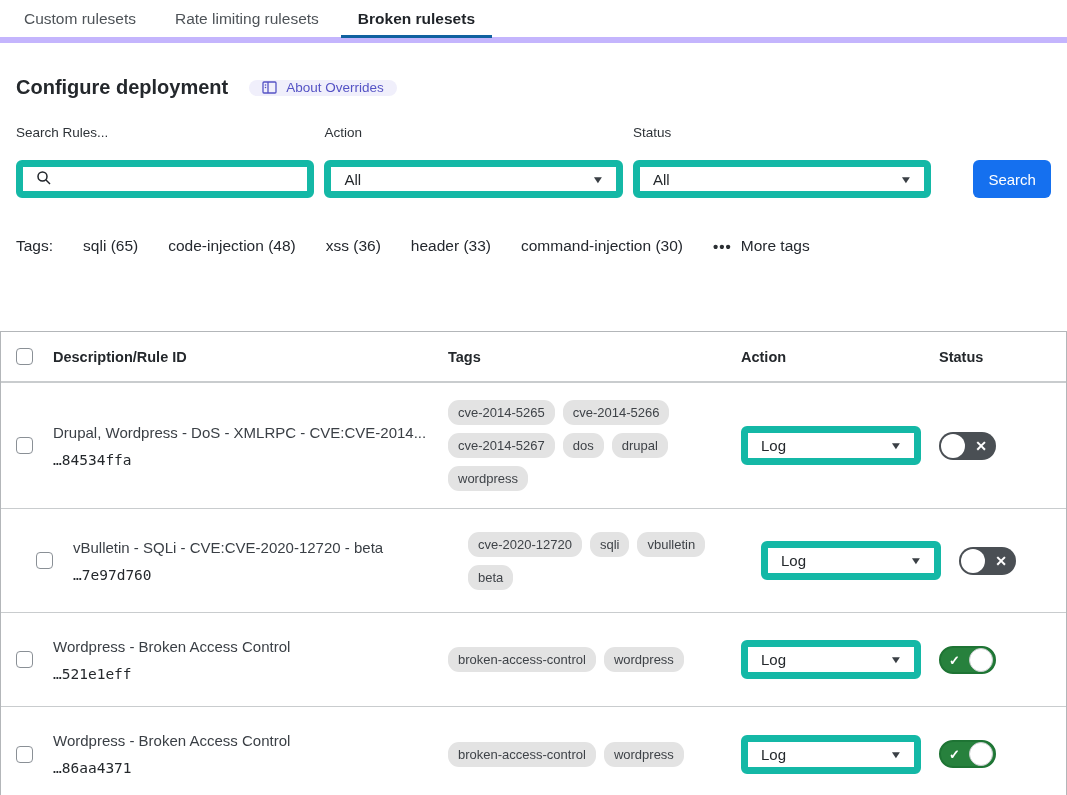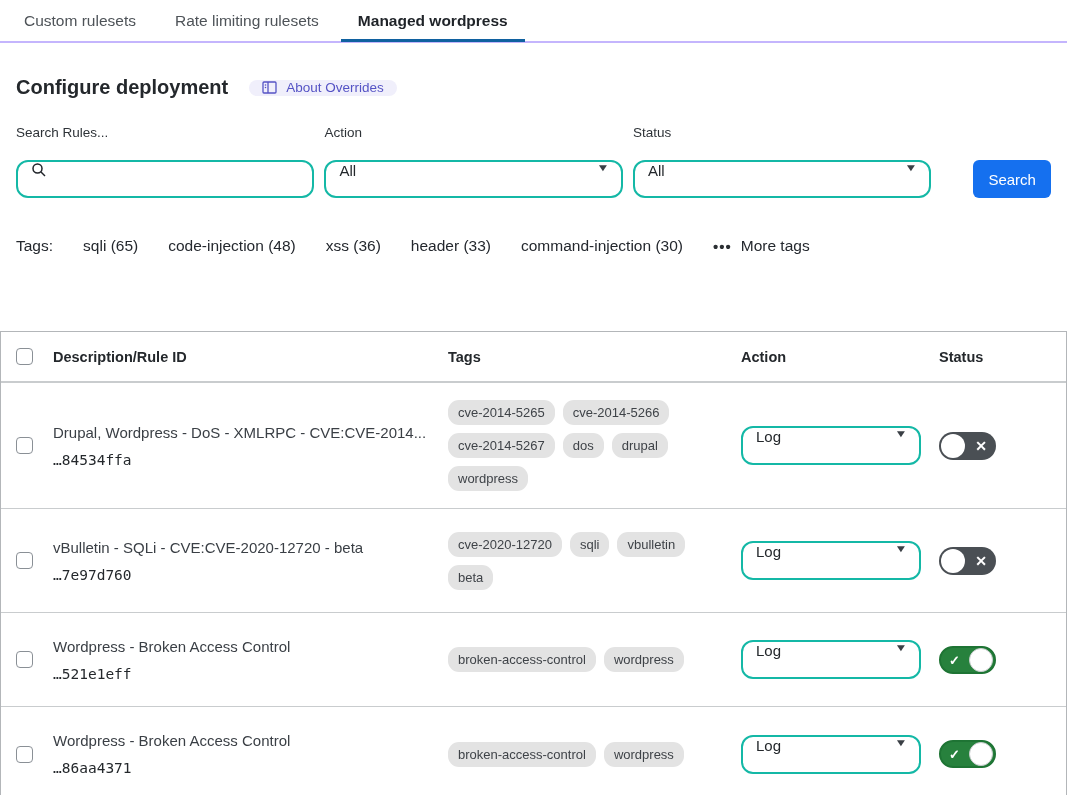--- a/index.html
+++ b/index.html
@@ -1,43 +1,43 @@
 <!DOCTYPE html>
 <html style="--accent_blue: #1570ef; --tab_underline: #1061a0; --toggle_on: #27813d; --toggle_off: #4a4f54; --badge_bg: #f0effb; --badge_text: #5553c5; --pill_bg: #e3e3e3;"><head>
 <meta charset="utf-8">
 <style>
   * { box-sizing: border-box; margin: 0; padding: 0; }
   html, body { width: 1067px; background: #fff; font-family: "Liberation Sans", sans-serif; color: #33383d; }
   body { height: 795px; overflow: hidden; }
 
   
   .tabbar { display: flex; align-items: stretch; height: 43px; padding-left: 7px; gap: 5px;
-            border-bottom: 2px solid #c4b5fd; }
+            border-bottom: 6px solid #c4b5fd; }
   .tab { position: relative; display: flex; align-items: center; padding: 0 17px;
          font-size: 15.5px; color: #4e5358; cursor: pointer; white-space: nowrap; }
   .tab.active { color: #1f2328; font-weight: bold; }
   .tab.active::after { content: ""; position: absolute; left: 0; right: 0; bottom: -1px; height: 3px;
                        background: var(--tab_underline, #1061a0); }
 
   .pad { padding: 0 16px; }
 
   
   .heading-row { margin-top: 33px; display: flex; align-items: center; gap: 21px; }
   .page-title { font-size: 20px; font-weight: bold; color: #24282c; }
   .about-badge { display: inline-flex; align-items: center; gap: 9px; height: 16px; padding: 0 13px;
                  border-radius: 12px; background: var(--badge_bg, #f0effb); color: var(--badge_text, #5553c5);
                  font-size: 13.5px; cursor: pointer; }
   .about-badge svg { display: block; }
 
   
   .filters { display: flex; align-items: flex-end; gap: 10px; margin-top: 26px; }
   .field { width: 315px; }
   .field-label { font-size: 13.5px; color: #2e3338; margin-bottom: 20px; }
-  .control { height: 38px; border: 2px solid #14b8a6; border-radius: 12px; background: #fff;
-             display: flex; align-items: flex-start; padding: 0 13px; font-size: 15px; color: #24282c; }
+  .control { height: 38px; border: 7px solid #14b8a6; border-radius: 6px; background: #fff;
+             display: flex; align-items: center; padding: 0 13px; font-size: 15px; color: #24282c; }
   .search-box { gap: 9px; }
   .search-box input { border: none; outline: none; flex: 1; font-size: 15px; height: 100%;
                       font-family: "Liberation Sans", sans-serif; background: transparent; }
   .select { justify-content: space-between; cursor: pointer; }
   .caret { font-size: 10px; color: #3a3f45; transform: scaleX(1.35); }
   .search-btn { width: 82px; height: 38px; border: none; border-radius: 6px; cursor: pointer;
                 background: var(--accent_blue, #1570ef); color: #fff; font-size: 15px;
                 font-family: "Liberation Sans", sans-serif; margin-left: 32px; }
 
   
@@ -49,21 +49,21 @@
 
   
   .rules-table { margin-top: 76px; border: 1px solid #b3b6b9; }
   .trow { display: grid; grid-template-columns: 52px 395px 293px 198px 1fr; align-items: center; }
   .trow + .trow { border-top: 1px solid #c9ccce; }
   .thead { min-height: 50px; font-weight: bold; font-size: 14.5px; color: #24282c;
            border-bottom: 1px solid #c9ccce; }
   .cell-check { padding-left: 15px; }
   .checkbox { width: 17px; height: 17px; border: 1.5px solid #8a9096; border-radius: 4px;
               background: #fff; cursor: pointer; }
-  .r1 { min-height: 126px; } .r2 { min-height: 104px; } .r3 { min-height: 94px; } .r4 { min-height: 95px; }
+  .r1 { min-height: 126px; } .r2 { min-height: 104px; padding-left: 20px; } .r3 { min-height: 94px; } .r4 { min-height: 95px; }
 
   .desc-cell { padding-right: 20px; }
   .desc { font-size: 15px; color: #3a3f45; white-space: nowrap; overflow: hidden; }
   .rule-id { margin-top: 11px; font-family: "DejaVu Sans Mono", monospace; font-size: 14.5px; color: #24282c; }
 
   .pills { display: flex; flex-wrap: wrap; gap: 8px; padding-right: 22px; }
   .pill { background: var(--pill_bg, #e3e3e3); color: #3f4348; font-size: 13px; line-height: 1;
           padding: 6px 10px; border-radius: 11px; white-space: nowrap; }
 
   .row-select { width: 180px; height: 39px; }
@@ -78,21 +78,21 @@
                   font-size: 14px; font-weight: bold; }
   .toggle.off .toggle-glyph { right: 9px; }
   .toggle.on  .toggle-glyph { left: 8px; font-size: 13px; }
 </style>
 </head>
 <body>
 
 <div class="tabbar">
   <div class="tab">Custom rulesets</div>
   <div class="tab">Rate limiting rulesets</div>
-  <div class="tab active">Managed wordpress</div>
+  <div class="tab active">Broken rulesets</div>
 </div>
 
 <div class="pad">
 
   <div class="heading-row">
     <div class="page-title">Configure deployment</div>
     <div class="about-badge">
       <span>
         <svg width="15" height="13" viewBox="0 0 15 13" fill="none" stroke="#5553c5" stroke-width="1.3">
           <rect x="1" y="1" width="13" height="11" rx="1"></rect>

